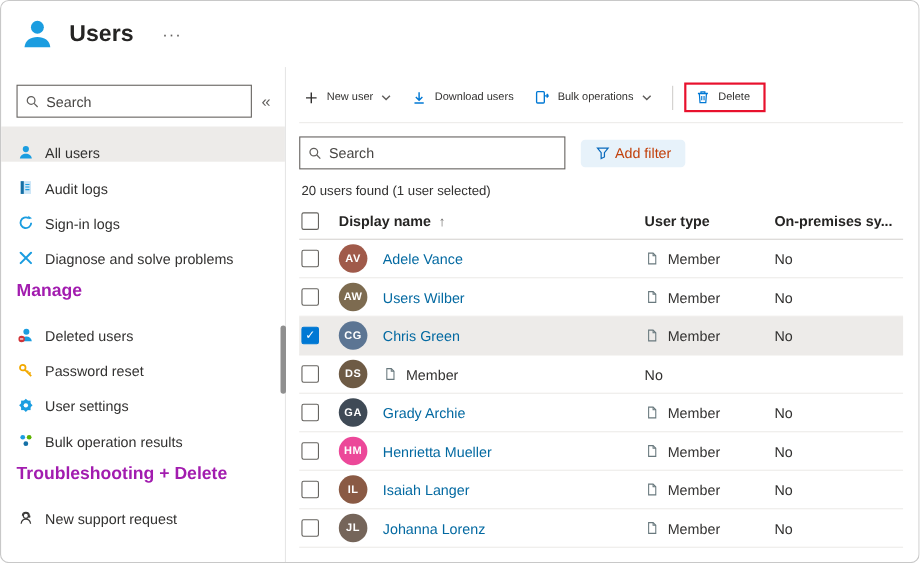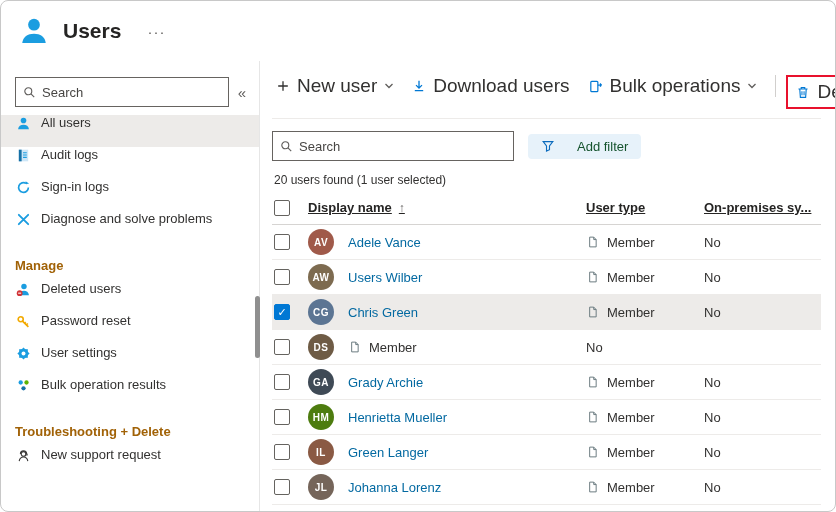--- a/index.html
+++ b/index.html
@@ -17,42 +17,42 @@
   
   .body { display:flex; height:452px; position:relative; }
   
   .sidebar { width:258px; padding-top:16px; flex:none; }
   .sidebar-search-row { display:flex; align-items:center; padding:0 8px 0 14px; gap:4px; }
   .searchbox { flex:1; display:flex; align-items:center; gap:6px; border:1px solid #666360; height:26px; padding:14px 7px; background:#fff; }
   .searchbox input { border:none; outline:none; width:100%; font:inherit; font-size:13px; color:#323130; }
   .searchbox input::placeholder { color:#484644; }
   .collapse-btn { background:none; border:none; color:#605e5c; font-size:15px; padding:2px 5px; cursor:pointer; font-family:inherit; }
   .nav { margin-top:8px; }
-  .nav-item { display:flex; align-items:flex-start; gap:9px; height:32px; padding:0 14px; font-size:13px; cursor:pointer; }
+  .nav-item { display:flex; align-items:flex-end; gap:9px; height:32px; padding:0 14px; font-size:13px; cursor:pointer; }
   .nav-item.selected { background:#edebe9; }
-  .nav-header { font-weight:700; font-size:13px; color:#a16207; height:32px; display:flex; align-items:center; padding:0 14px; margin-top:6px; }
+  .nav-header { font-weight:700; font-size:16px; color:#a21caf; height:32px; display:flex; align-items:center; padding:0 14px; margin-top:6px; }
   .nicon { width:17px; height:17px; flex:none; display:flex; align-items:center; justify-content:center; }
   .nlabel { white-space:nowrap; }
   
   .vscroll-thumb { position:absolute; left:254px; top:235px; width:5px; height:62px; background:#8f8f8f; border-radius:3px; z-index:3; }
   
   .main { flex:1; border-left:1px solid #e6e6e6; padding:14px 14px 0 12px; overflow:hidden; }
-  .toolbar { display:flex; align-items:flex-start; gap:18px; padding:0 0 9px 4px; border-bottom:1px solid #edebe9; font-size:19px; }
+  .toolbar { display:flex; align-items:center; gap:18px; padding:0 0 9px 4px; border-bottom:1px solid #edebe9; font-size:10px; }
   .tb-btn { display:inline-flex; align-items:center; gap:7px; cursor:pointer; color:#323130; white-space:nowrap; }
   .tbicon { display:flex; align-items:center; justify-content:center; }
   .tb-sep { width:1px; height:22px; background:#d1cfcd; flex:none; }
   .delete-annotation { display:inline-flex; align-items:center; border:2px solid #e8112d; padding:4px 12px 4px 8px; margin-left:-8px; }
   
   .filter-row { display:flex; align-items:center; gap:14px; margin-top:12px; }
   .searchbox.main-search { width:242px; flex:none; }
-  .add-filter { display:inline-flex; align-items:center; gap:22px; background:#e7f2fa; border-radius:4px; padding:5px 13px; font-size:13px; cursor:pointer; color:#14532d; }
+  .add-filter { display:inline-flex; align-items:center; gap:4px; background:#e7f2fa; border-radius:4px; padding:5px 13px; font-size:13px; cursor:pointer; color:#c2410c; }
   
   .count { font-size:12px; color:#323130; margin:12px 0 2px 2px; }
   
-  .thead { display:grid; grid-template-columns:36px 278px 118px 1fr; align-items:center; height:34px; font-size:13px; font-weight:700; border-bottom:1px solid #d6d4d2; margin-top:4px; color:#252423;text-decoration:underline; }
+  .thead { display:grid; grid-template-columns:36px 278px 118px 1fr; align-items:center; height:34px; font-size:13px; font-weight:700; border-bottom:1px solid #d6d4d2; margin-top:4px; color:#252423; }
   .sort-arrow { font-weight:400; color:#605e5c; font-size:12px; margin-left:7px; }
   .trow { display:grid; grid-template-columns:36px 40px 238px 118px 1fr; align-items:center; height:35px; border-bottom:1px solid #edebe9; font-size:13px; }
   .trow.selected { background:#edebe9; }
   .cb { width:16px; height:16px; border:1px solid #65635f; border-radius:2px; background:#fff; display:flex; align-items:center; justify-content:center; font-size:11px; line-height:1; cursor:pointer; }
   .cb.checked { background:#0078d4; border-color:#0078d4; color:#fff; }
   .avatar { width:26px; height:26px; border-radius:50%; color:#fff; font-size:10px; font-weight:700; display:flex; align-items:center; justify-content:center; background:#777; letter-spacing:.5px; }
   .name-link { color:#0369a1; text-decoration:none; cursor:pointer; }
   .utype-cell { display:flex; align-items:center; gap:8px; }
   .copy-icon { display:flex; align-items:center; cursor:pointer; }
 </style>
@@ -360,38 +360,38 @@
                   <path d="M9.5 2v3h3" fill="none" stroke="#69797e" stroke-width="1.2"></path>
                 </svg>
       </span>
       <span>Member</span>
     </span>
     <span>No</span>
   </div>
 
   <div class="trow">
     <span class="cb" style="margin-left:2px;"></span>
-    <span class="avatar" style="background: #4d7c0f; text-align: center;">HM</span>
+    <span class="avatar" style="background: #ec4899; text-align: center;">HM</span>
     <a class="name-link">Henrietta Mueller</a>
     <span class="utype-cell">
       <span class="copy-icon">
         <svg width="13" height="14" viewBox="0 0 16 16">
                   <path d="M4.5 2h5l3 3v9h-8z" fill="none" stroke="#69797e" stroke-width="1.2"></path>
                   <path d="M9.5 2v3h3" fill="none" stroke="#69797e" stroke-width="1.2"></path>
                 </svg>
       </span>
       <span>Member</span>
     </span>
     <span>No</span>
   </div>
 
   <div class="trow">
     <span class="cb" style="margin-left:2px;"></span>
     <span class="avatar" style="background: rgb(138, 90, 68);">IL</span>
-    <a class="name-link">Green Langer</a>
+    <a class="name-link">Isaiah Langer</a>
     <span class="utype-cell">
       <span class="copy-icon">
         <svg width="13" height="14" viewBox="0 0 16 16">
                   <path d="M4.5 2h5l3 3v9h-8z" fill="none" stroke="#69797e" stroke-width="1.2"></path>
                   <path d="M9.5 2v3h3" fill="none" stroke="#69797e" stroke-width="1.2"></path>
                 </svg>
       </span>
       <span>Member</span>
     </span>
     <span>No</span>

